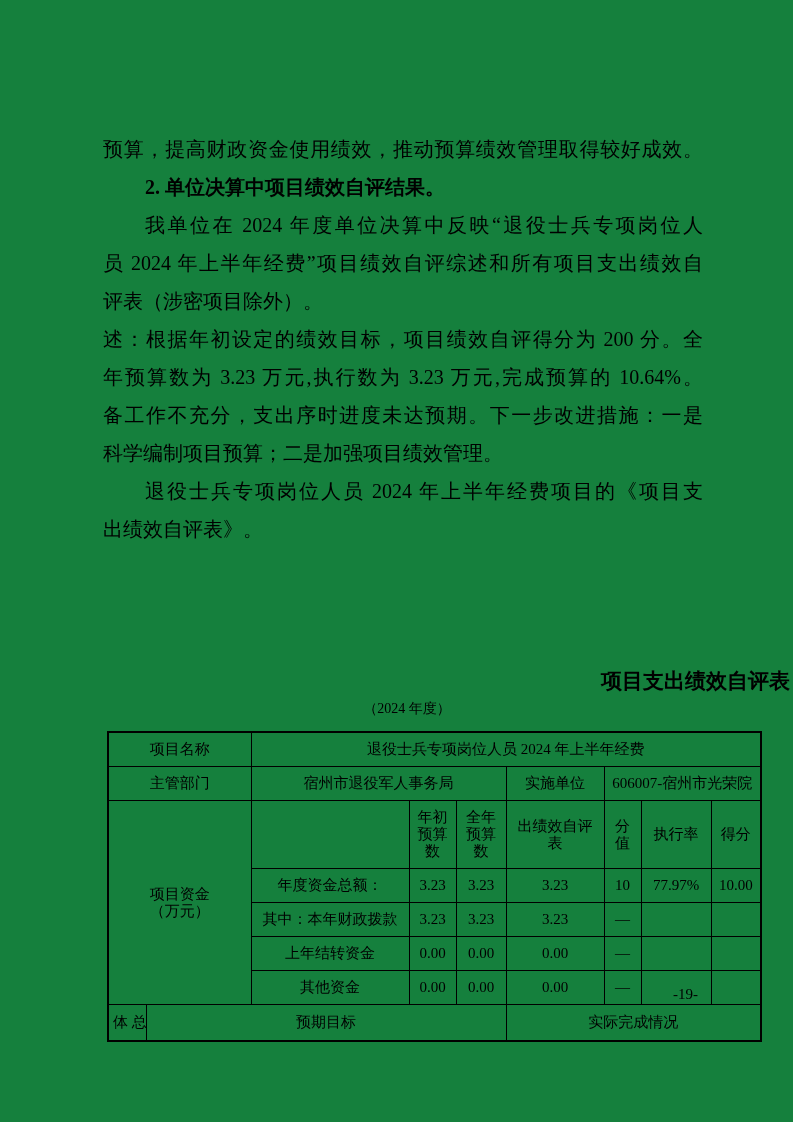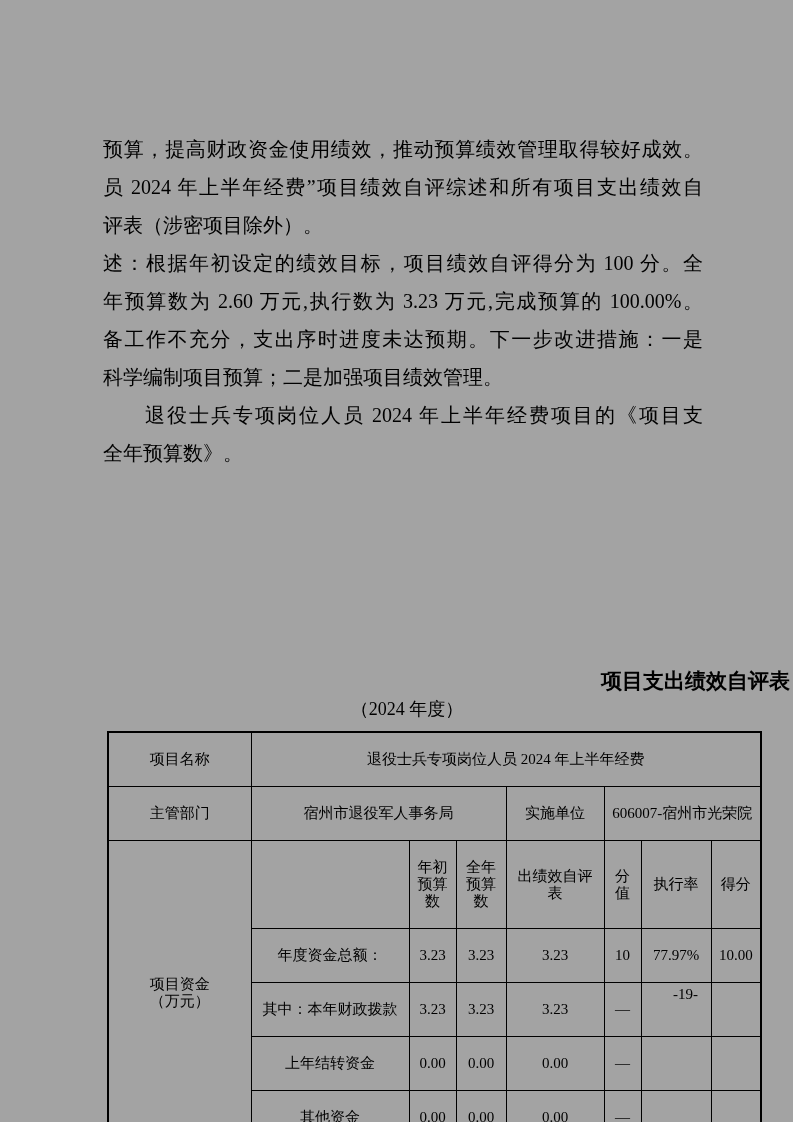--- a/index.html
+++ b/index.html
@@ -1,19 +1,19 @@
 <!DOCTYPE html>
 <html><head>
 <meta charset="utf-8">
 <style>
   html,body{margin:0;padding:0;background:#888;}
   .page{
     position:relative;
     width:793px;height:1122px;
-    background:#a3a3a3;
+    background:#15803d;
     font-family:"Liberation Serif","DejaVu Serif",serif;
     color:#000;
     overflow:hidden;
     margin:0 auto;
   }
   
   .body-text{
     position:absolute;left:103px;top:130px;width:600px;
     font-size:20px;line-height:38px;
   }
@@ -21,33 +21,33 @@
   .line.fill{text-align:justify;text-align-last:justify;}
   .line.indent{text-indent:42px;}
   .line.heading{font-weight:bold;}
   
   .table-title{
     position:absolute;top:666px;left:140px;width:650px;
     text-align:right;font-size:21px;font-weight:bold;height:30px;line-height:30px;
   }
   .table-subtitle{
     position:absolute;top:698px;left:107px;width:600px;
-    text-align:center;font-size:18px;height:22px;line-height:22px;
+    text-align:center;font-size:14px;height:22px;line-height:22px;
   }
   
   table.eval{
     position:absolute;left:107px;top:731px;
     border-collapse:collapse;table-layout:fixed;
     width:653px;
     font-size:15px;line-height:17px;
     border:2px solid #000;
   }
   table.eval td{
     border:1px solid #000;
-    padding:18px 4px;
+    padding:8px 4px;
     text-align:center;
     vertical-align:middle;
     overflow:hidden;
   }
   table.eval col.c1{width:38px;}
   table.eval col.c2{width:105px;}
   table.eval col.c3{width:158px;}
   table.eval col.c4{width:47px;}
   table.eval col.c5{width:50px;}
   table.eval col.c6{width:98px;}
@@ -67,28 +67,30 @@
     font-size:15px;
   }
 </style>
 </head>
 <body>
 
 <div class="page">
 
   <div class="body-text">
     <div class="line fill">预算，提高财政资金使用绩效，推动预算绩效管理取得较好成效。</div>
+    <div class="line indent heading">2. 单位决算中项目绩效自评结果。</div>
+    <div class="line indent fill">我单位在 2024 年度单位决算中反映“退役士兵专项岗位人</div>
     <div class="line fill">员 2024 年上半年经费”项目绩效自评综述和所有项目支出绩效自</div>
     <div class="line">评表（涉密项目除外）。</div>
-    <div class="line fill">述：根据年初设定的绩效目标，项目绩效自评得分为 100 分。全</div>
-    <div class="line fill">年预算数为 2.60 万元,执行数为 3.23 万元,完成预算的 100.00%。</div>
+    <div class="line fill">述：根据年初设定的绩效目标，项目绩效自评得分为 200 分。全</div>
+    <div class="line fill">年预算数为 3.23 万元,执行数为 3.23 万元,完成预算的 10.64%。</div>
     <div class="line fill">备工作不充分，支出序时进度未达预期。下一步改进措施：一是</div>
     <div class="line">科学编制项目预算；二是加强项目绩效管理。</div>
     <div class="line indent fill">退役士兵专项岗位人员 2024 年上半年经费项目的《项目支</div>
-    <div class="line">全年预算数》。</div>
+    <div class="line">出绩效自评表》。</div>
   </div>
 
   <div class="table-title">项目支出绩效自评表</div>
   <div class="table-subtitle">（2024 年度）</div>
 
   <table class="eval">
     <colgroup>
       <col class="c1">
         <col class="c2">
         <col class="c3">

